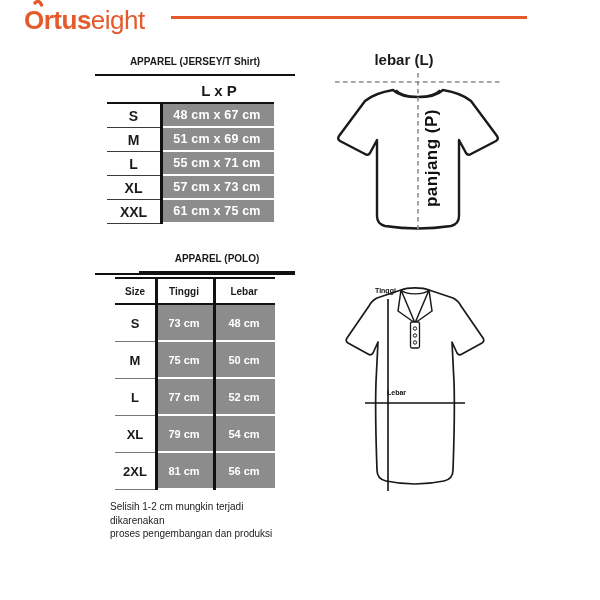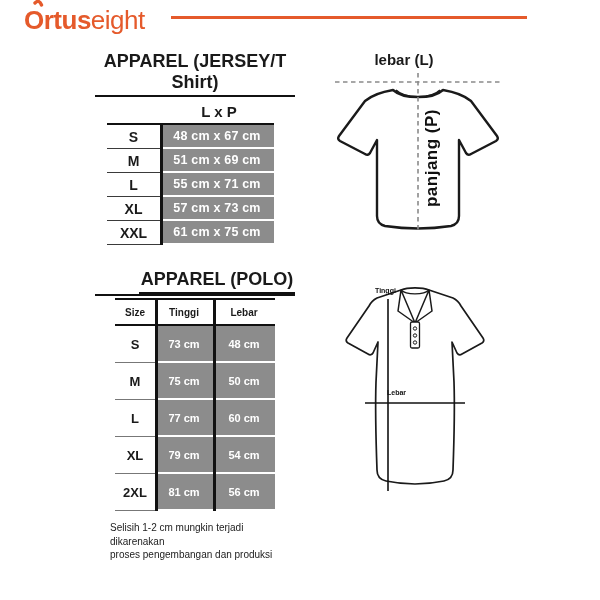--- a/index.html
+++ b/index.html
@@ -11,21 +11,21 @@
   .logo .b{font-weight:700;}
   .logo .l{font-weight:400;}
   .logo-o{position:relative;display:inline-block;font-weight:700;}
   .logo-o svg{position:absolute;top:-6px;left:9px;}
   .hr-line{position:absolute;left:171px;top:16px;width:356px;height:3px;background:#E55A2B;}
   .size-chart{position:absolute;left:534px;top:10px;font-size:14px;font-weight:700;
               color:#E55A2B;letter-spacing:0.4px;}
 
   
   .leftcol{position:absolute;left:95px;top:48px;width:200px;}
-  .sec-title{font-size:18px;font-weight:700;text-align:center;line-height:21px;
+  .sec-title{font-size:10px;font-weight:700;text-align:center;line-height:21px;
              border-bottom:2.2px solid #111;padding-bottom:2px;}
   .sec-title.jersey{margin-top:3px;}
   .sec-title.polo{margin:24px 0 0 44px;width:156px;padding-left:0;}
   .polo-underline{height:0;border-bottom:2.2px solid #111;width:200px;}
   .lxp{margin:6px 0 3px 68px;width:112px;text-align:center;font-weight:700;font-size:15px;}
 
   
   .jtable{position:relative;margin-left:12px;width:167px;border-top:2.2px solid #111;}
   .jrow{display:flex;height:24px;}
   .jsize{width:53px;display:flex;align-items:center;justify-content:center;
@@ -121,21 +121,21 @@
         <div class="c-lebar gray">48 cm</div>
       </div>
       <div class="prow">
         <div class="c-size">M</div>
         <div class="c-tinggi gray">75 cm</div>
         <div class="c-lebar gray">50 cm</div>
       </div>
       <div class="prow">
         <div class="c-size">L</div>
         <div class="c-tinggi gray">77 cm</div>
-        <div class="c-lebar gray">60 cm</div>
+        <div class="c-lebar gray">52 cm</div>
       </div>
       <div class="prow">
         <div class="c-size">XL</div>
         <div class="c-tinggi gray">79 cm</div>
         <div class="c-lebar gray">54 cm</div>
       </div>
       <div class="prow">
         <div class="c-size">2XL</div>
         <div class="c-tinggi gray">81 cm</div>
         <div class="c-lebar gray">56 cm</div>

